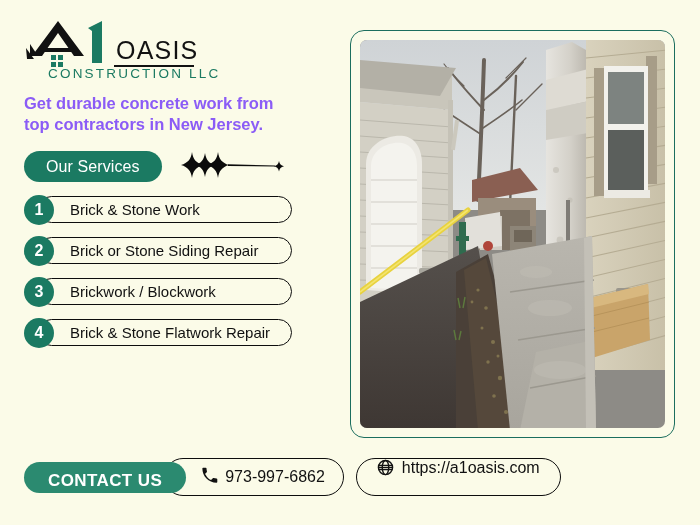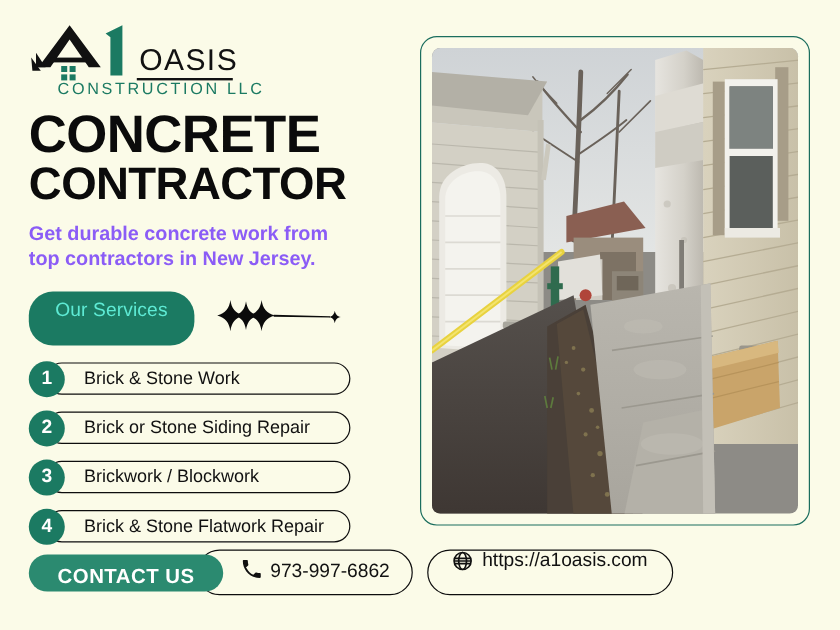--- a/index.html
+++ b/index.html
@@ -93,24 +93,24 @@
   }
 
   
   .svc-head-row {
     margin-top: 16px;
     display: flex;
     align-items: center;
   }
   .svc-pill {
     background: #1b7a62;
-    color: #5eead4;
+    color: #ffffff;
     font-size: 16px;
     font-weight: 400;
-    padding: 7px 22px 20px 22px;
+    padding: 7px 22px 6px 22px;
     border-radius: 20px;
     letter-spacing: 0.1px;
   }
   .sparkles {
     margin-left: 16px;
     display: block;
   }
 
   
   .svc-list {
@@ -268,24 +268,20 @@
           </g>
 
           <path d="M64 10 L78 3 L78 45 L68 45 L68 13 Z" fill="#1b7a62"></path>
         </svg>
       </span>
       <span class="logo-oasis">OASIS</span>
       <span class="logo-underline"></span>
       <span class="logo-sub">CONSTRUCTION LLC</span>
     </div>
 
-    <div class="headline">
-      <span class="l1">CONCRETE</span>
-      <span class="l2">CONTRACTOR</span>
-    </div>
 
     <div class="subhead">Get durable concrete work from top contractors in New Jersey.</div>
 
     <div class="svc-head-row">
       <div class="svc-pill">Our Services</div>
       <span class="sparkles">
         <svg width="110" height="26" viewBox="0 0 110 26" xmlns="http://www.w3.org/2000/svg">
           <g fill="#0b0b0b">
             <path d="M14 0 C15 7 18 11 25 13 C18 15 15 19 14 26 C13 19 10 15 3 13 C10 11 13 7 14 0 Z"></path>
             <path d="M27 1 C28 7.5 30.6 11.2 37 13 C30.6 14.8 28 18.5 27 25 C26 18.5 23.4 14.8 17 13 C23.4 11.2 26 7.5 27 1 Z"></path>

